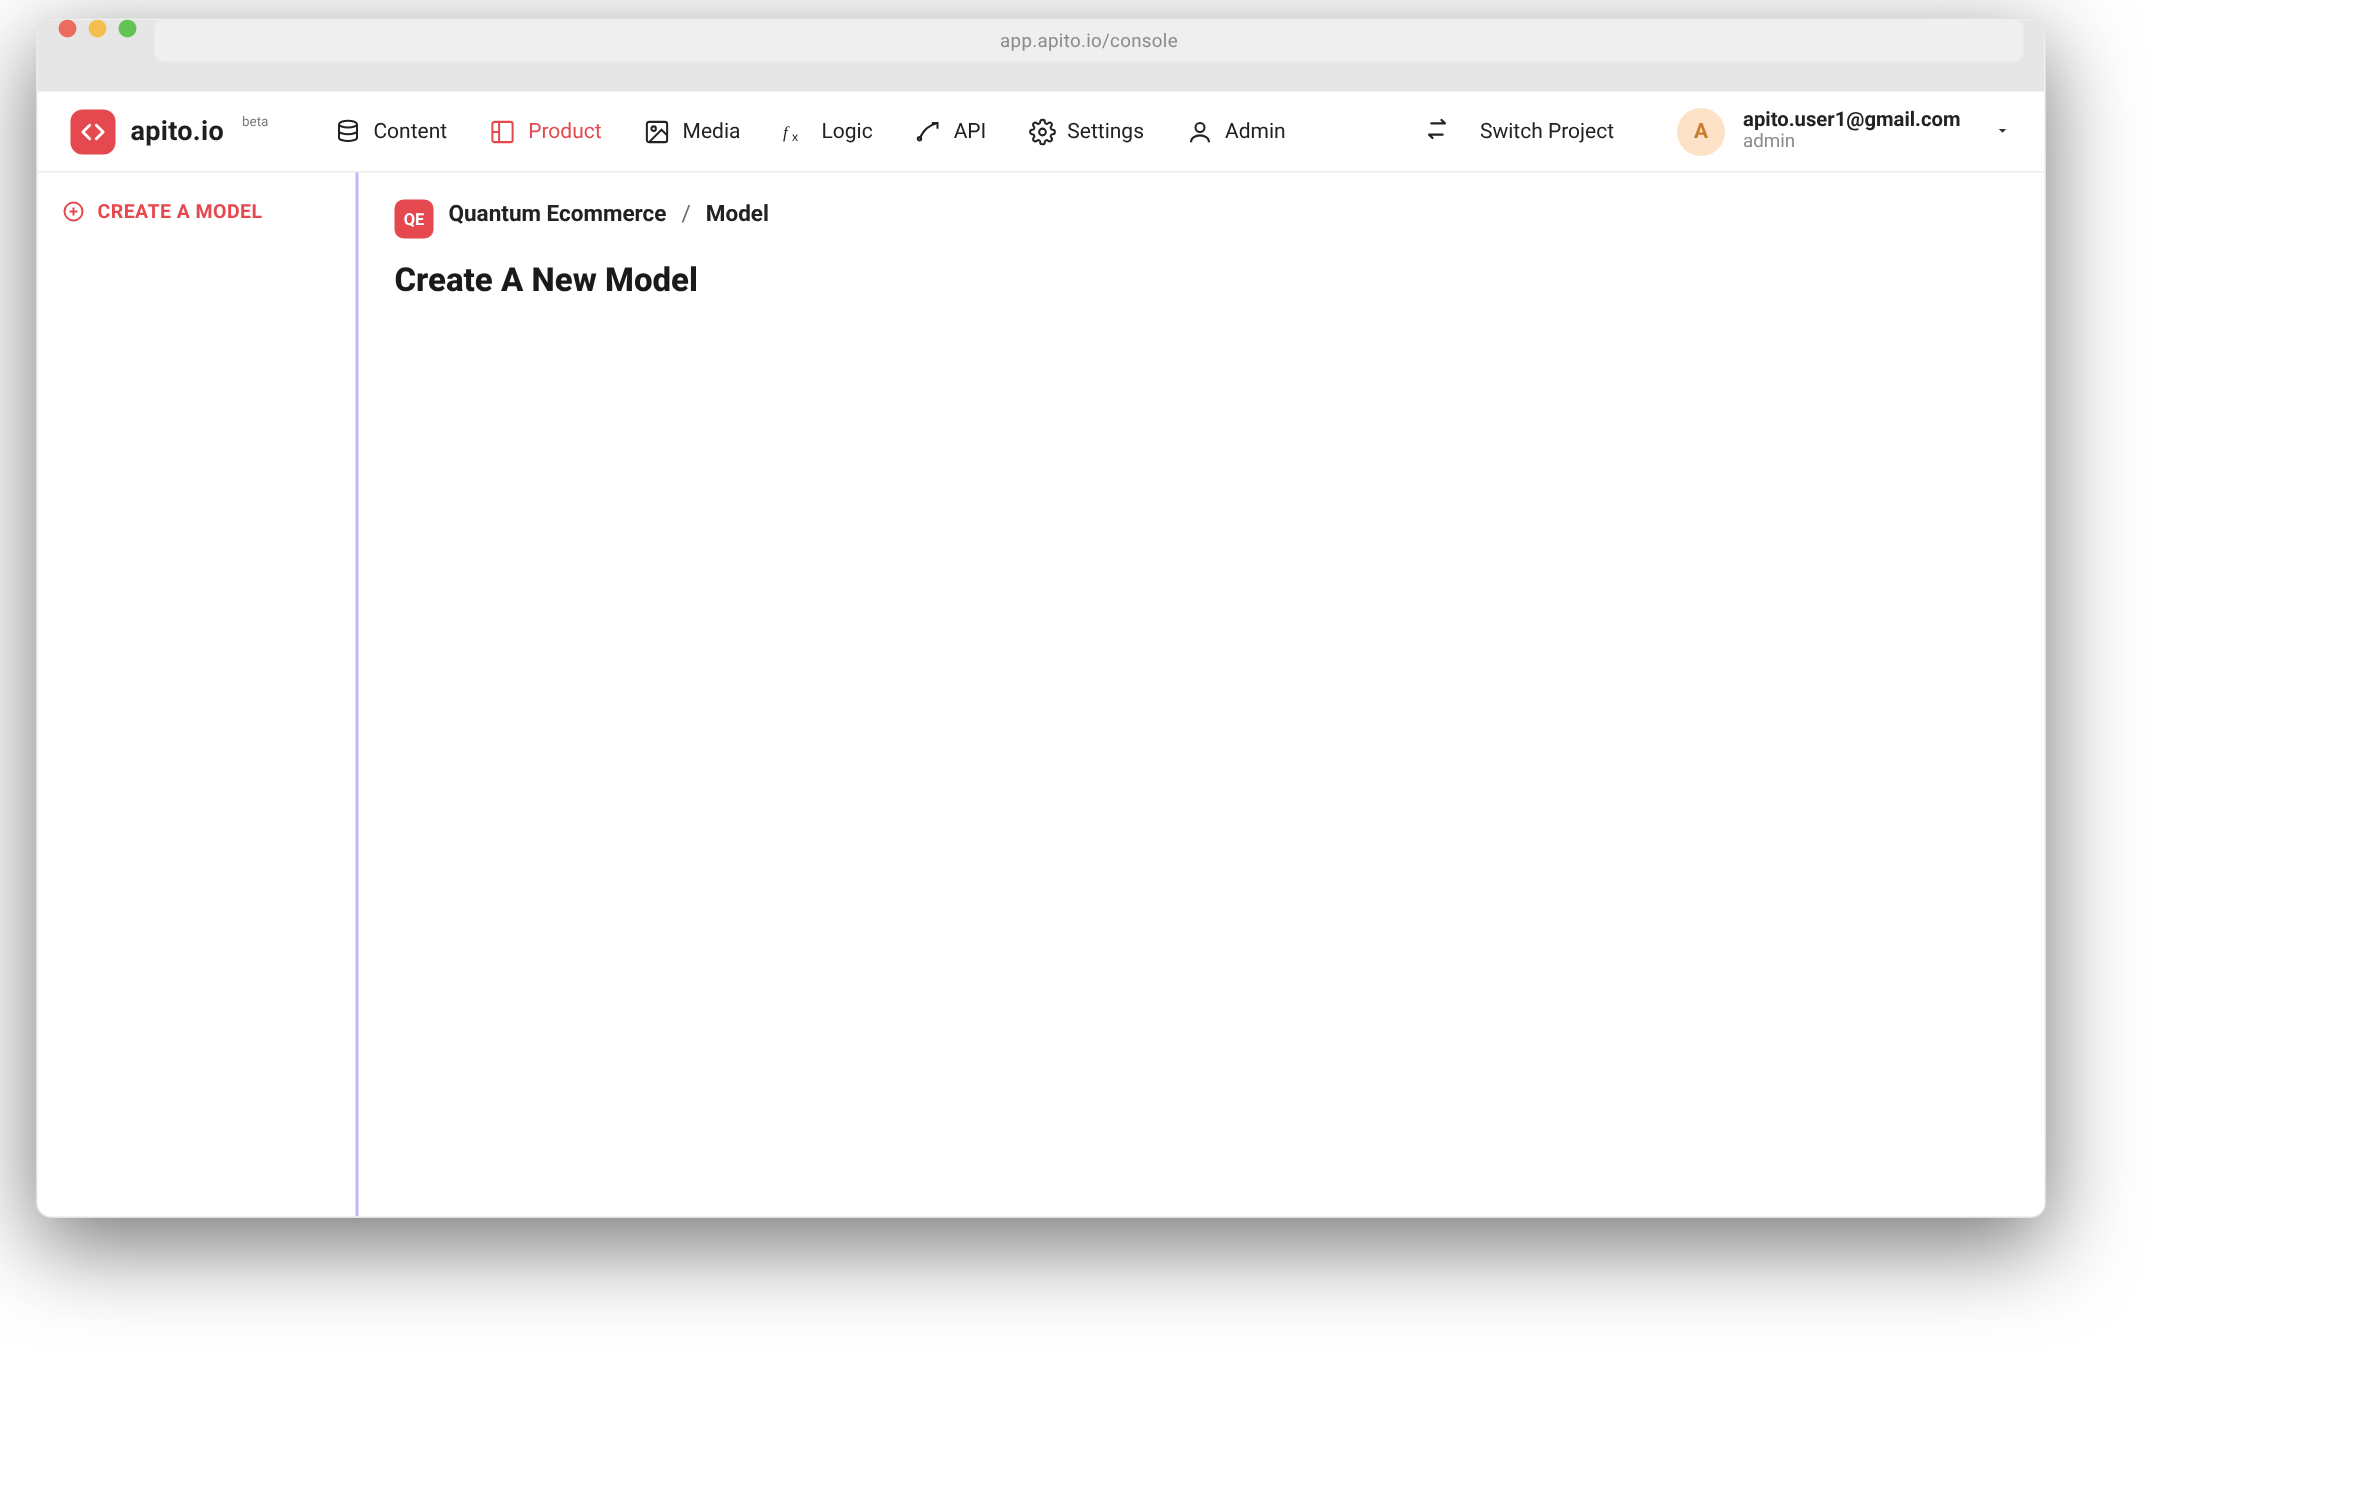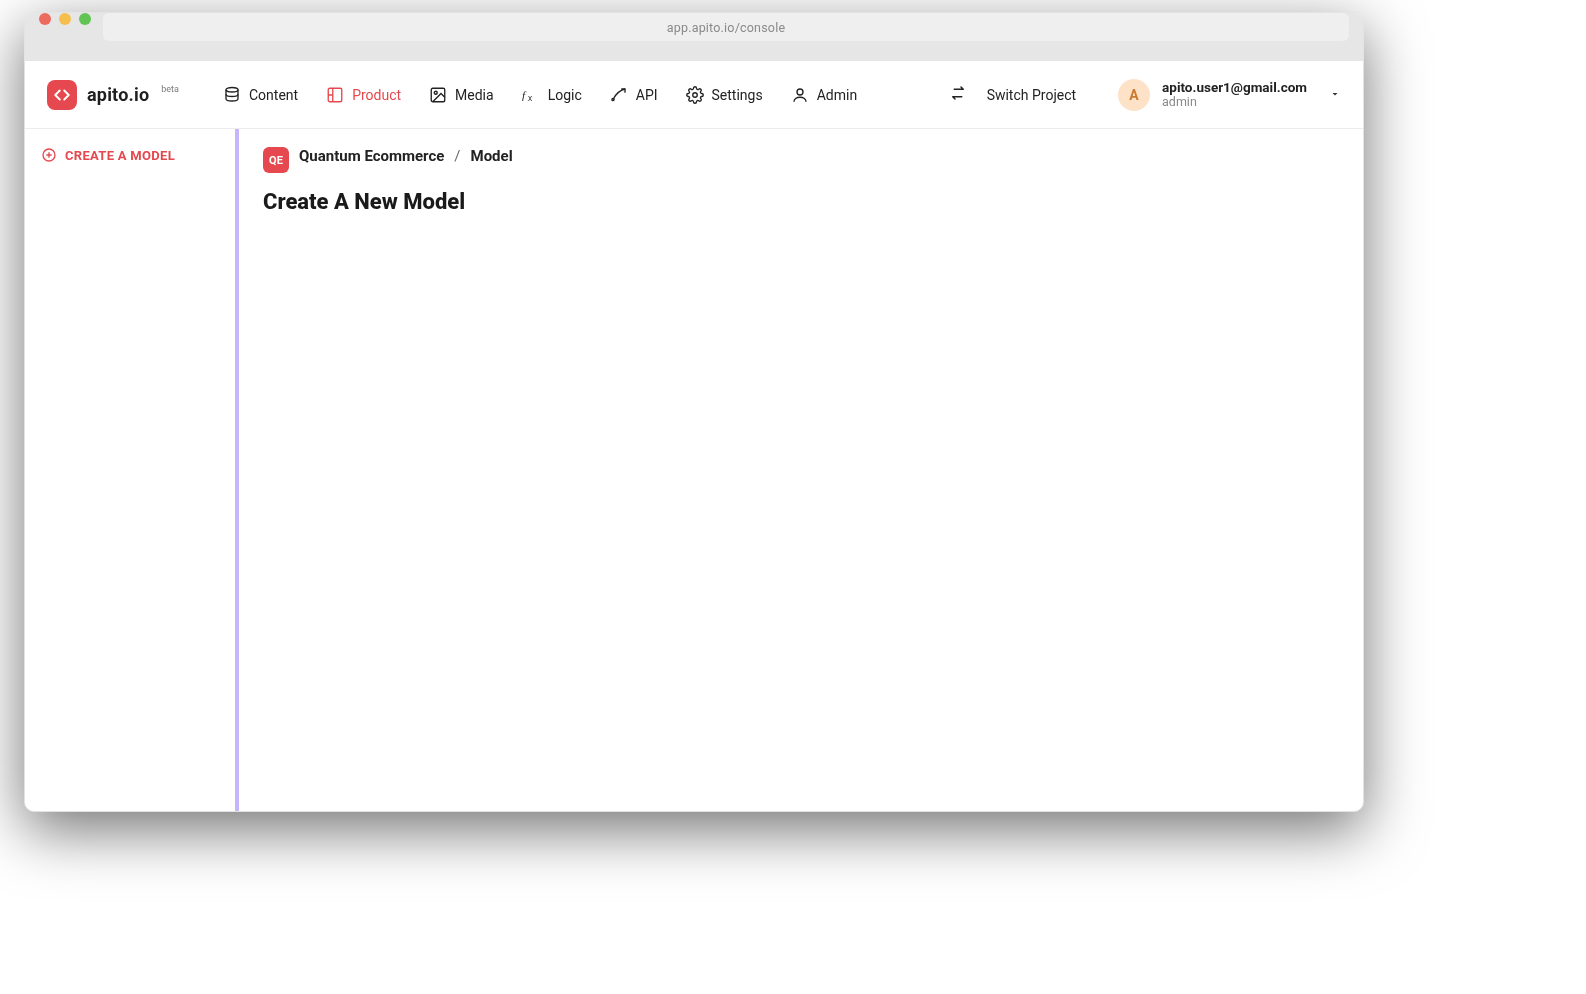--- a/index.html
+++ b/index.html
@@ -44,21 +44,21 @@
       border-radius: 6px;
       display: flex;
       align-items: center;
       justify-content: center;
       color: #8a8a8a;
       font-size: 12.5px;
       letter-spacing: .2px;
     }
 
     .topnav {
-      height: 68px;
+      height: 54px;
       border-bottom: 1px solid #ececec;
       display: flex;
       align-items: center;
       padding: 0 22px;
       gap: 26px;
     }
     .brand { display: flex; align-items: center; gap: 10px; margin-right: 18px; }
     .brand-badge {
       width: 30px; height: 30px; border-radius: 8px; background: #e5484e;
       display: flex; align-items: center; justify-content: center;
@@ -85,21 +85,21 @@
       display:flex; align-items:center; justify-content:center; font-weight:700; font-size:14px;
     }
     .user-meta { display:flex; flex-direction:column; line-height:1.15; }
     .user-email { font-size:13.5px; font-weight:700; color:#222; }
     .user-role { font-size:12.5px; color:#8a8a8a; }
     .caret-down { margin-left: 10px; color:#333; }
 
     .body { flex:1; display:flex; min-height:0; }
     .sidebar {
       width: 214px;
-      border-right: 4px solid #c4b5fd;
+      border-right: 2px solid #c4b5fd;
       padding: 18px 16px;
       text-align: right;
     }
     .create-model {
       display:flex; align-items:center; gap:8px; color:#e5484e; font-weight:700; font-size:13px;
       letter-spacing:.3px; cursor:pointer;
     }
     .create-model .plus-ic { width:16px; height:16px; display:flex; align-items:center; justify-content:center; }
 
     .content { flex:1; padding: 18px 24px; }

